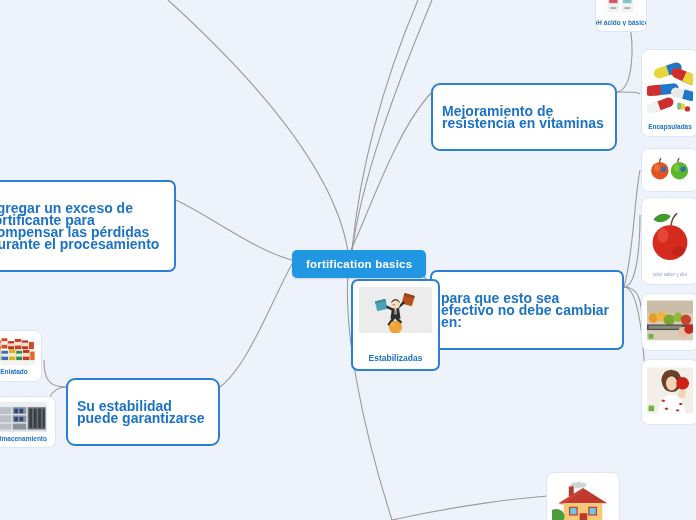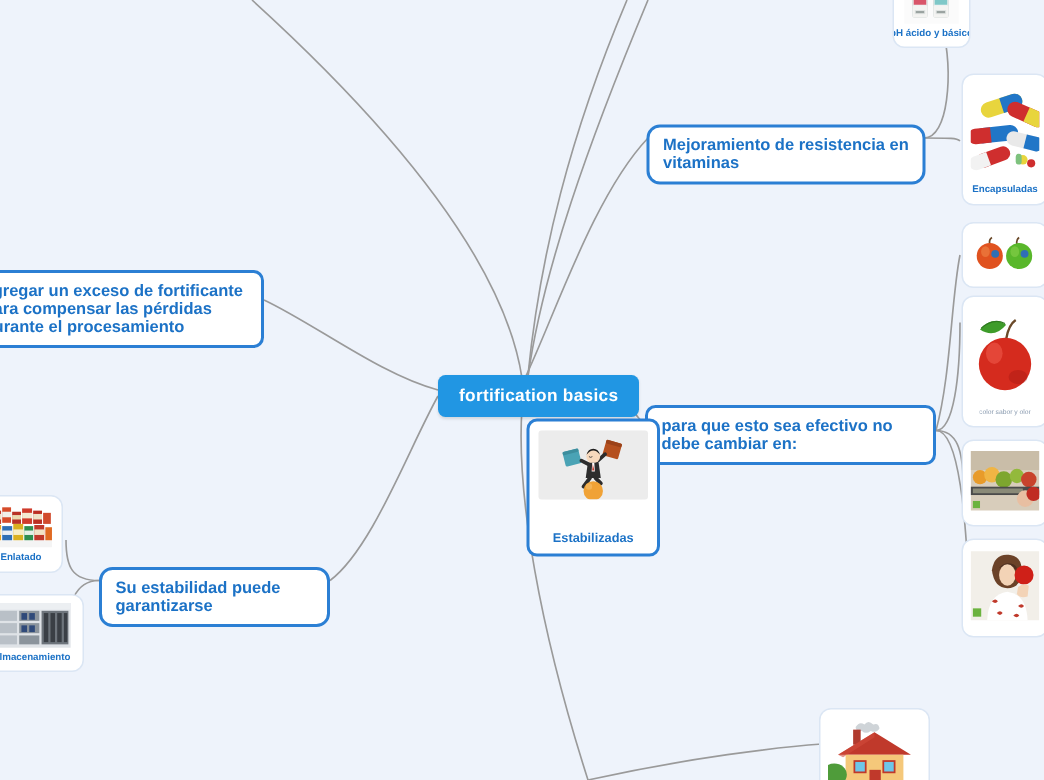--- a/index.html
+++ b/index.html
@@ -27,24 +27,24 @@
     box-shadow:0 1px 2px rgba(0,0,0,.12);
   }
 
   
   .topic{
     position:absolute;
     background:#ffffff;
     border:2px solid #2b7fd4;
     border-radius:7px;
     color:#1c72c6;
-    font-size:11px;
+    font-size:14px;
     font-weight:bold;
     line-height:12px;
-    padding:6px 9px;
+    padding:20px 9px;
     box-sizing:border-box;
   }
   .topic.pill{border-radius:9px;}
 
   
   .imgcard{
     position:absolute;
     background:#ffffff;
     border:1px solid #cfe0f2;
     border-radius:8px;

